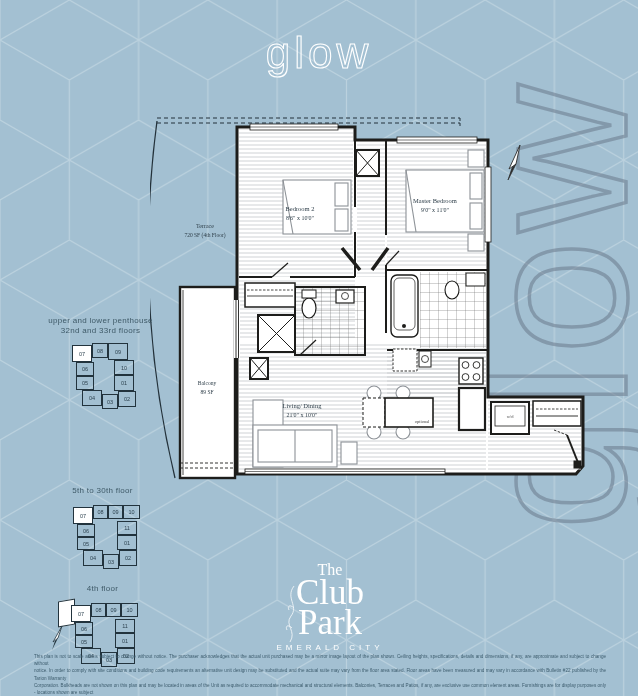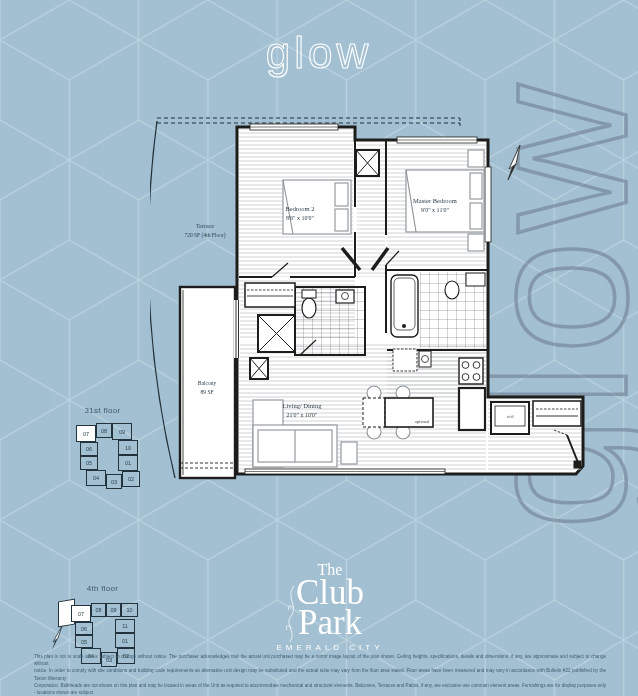--- a/index.html
+++ b/index.html
@@ -244,33 +244,50 @@
       <line x1="86" y1="188" x2="86" y2="246" stroke="#1d1d1b" stroke-width="0.9"></line>
       <line x1="88.5" y1="188" x2="88.5" y2="246" stroke="#1d1d1b" stroke-width="0.9"></line>
     </g>
 
     <g>
       <polygon points="370,33 359,57 366,52" fill="#ffffff" stroke="#2b2b2b" stroke-width="0.9"></polygon>
       <polygon points="366,52 358,68 362,56" fill="#2b2b2b" stroke="#2b2b2b" stroke-width="0.7"></polygon>
     </g>
   </svg>
 
-  <div class="keyplan" style="left:40px;top:406px;width:125px;">
-    <div class="kp-caption">31st floor</div>
-    <div class="kp-cluster" style="margin-left:22px;">
+  <div class="keyplan" style="left:28px;top:316px;width:145px;">
+    <div class="kp-caption">upper and lower penthouse</div>
+    <div class="kp-caption">32nd and 33rd floors</div>
+    <div class="kp-cluster" style="margin-left:30px;">
         <div class="kp-cell hl" style="left: 14px; top: 4px; width: 20px; height: 17px;">07</div>
         <div class="kp-cell" style="left: 34px; top: 2px; width: 16px; height: 15px;">08</div>
         <div class="kp-cell" style="left: 50px; top: 2px; width: 20px; height: 17px;">09</div>
         <div class="kp-cell" style="left: 18px; top: 21px; width: 18px; height: 14px;">06</div>
         <div class="kp-cell" style="left: 56px; top: 19px; width: 20px; height: 15px;">10</div>
         <div class="kp-cell" style="left: 18px; top: 35px; width: 18px; height: 14px;">05</div>
         <div class="kp-cell" style="left: 56px; top: 34px; width: 20px; height: 16px;">01</div>
         <div class="kp-cell" style="left: 24px; top: 49px; width: 20px; height: 16px;">04</div>
         <div class="kp-cell" style="left: 44px; top: 53px; width: 16px; height: 15px;">03</div>
         <div class="kp-cell" style="left: 60px; top: 50px; width: 18px; height: 16px;">02</div>
+      </div>
+  </div>
+  <div class="keyplan" style="left:35px;top:486px;width:135px;">
+    <div class="kp-caption">5th to 30th floor</div>
+    <div class="kp-cluster" style="margin-left:26px;">
+        <div class="kp-cell hl" style="left: 12px; top: 6px; width: 20px; height: 17px;">07</div>
+        <div class="kp-cell" style="left: 32px; top: 4px; width: 15px; height: 14px;">08</div>
+        <div class="kp-cell" style="left: 47px; top: 4px; width: 15px; height: 14px;">09</div>
+        <div class="kp-cell" style="left: 62px; top: 4px; width: 17px; height: 14px;">10</div>
+        <div class="kp-cell" style="left: 16px; top: 23px; width: 18px; height: 13px;">06</div>
+        <div class="kp-cell" style="left: 56px; top: 20px; width: 20px; height: 14px;">11</div>
+        <div class="kp-cell" style="left: 16px; top: 36px; width: 18px; height: 13px;">05</div>
+        <div class="kp-cell" style="left: 56px; top: 34px; width: 20px; height: 15px;">01</div>
+        <div class="kp-cell" style="left: 22px; top: 49px; width: 20px; height: 16px;">04</div>
+        <div class="kp-cell" style="left: 42px; top: 53px; width: 16px; height: 15px;">03</div>
+        <div class="kp-cell" style="left: 58px; top: 49px; width: 18px; height: 16px;">02</div>
       </div>
   </div>
   <div class="keyplan" style="left:35px;top:584px;width:135px;">
     <div class="kp-caption">4th floor</div>
     <div class="kp-cluster" style="margin-left:24px;">
         <div class="kp-terrace"></div>
         <div class="kp-cell hl" style="left: 12px; top: 6px; width: 20px; height: 17px;">07</div>
         <div class="kp-cell" style="left: 32px; top: 4px; width: 15px; height: 14px;">08</div>
         <div class="kp-cell" style="left: 47px; top: 4px; width: 15px; height: 14px;">09</div>
         <div class="kp-cell" style="left: 62px; top: 4px; width: 17px; height: 14px;">10</div>

